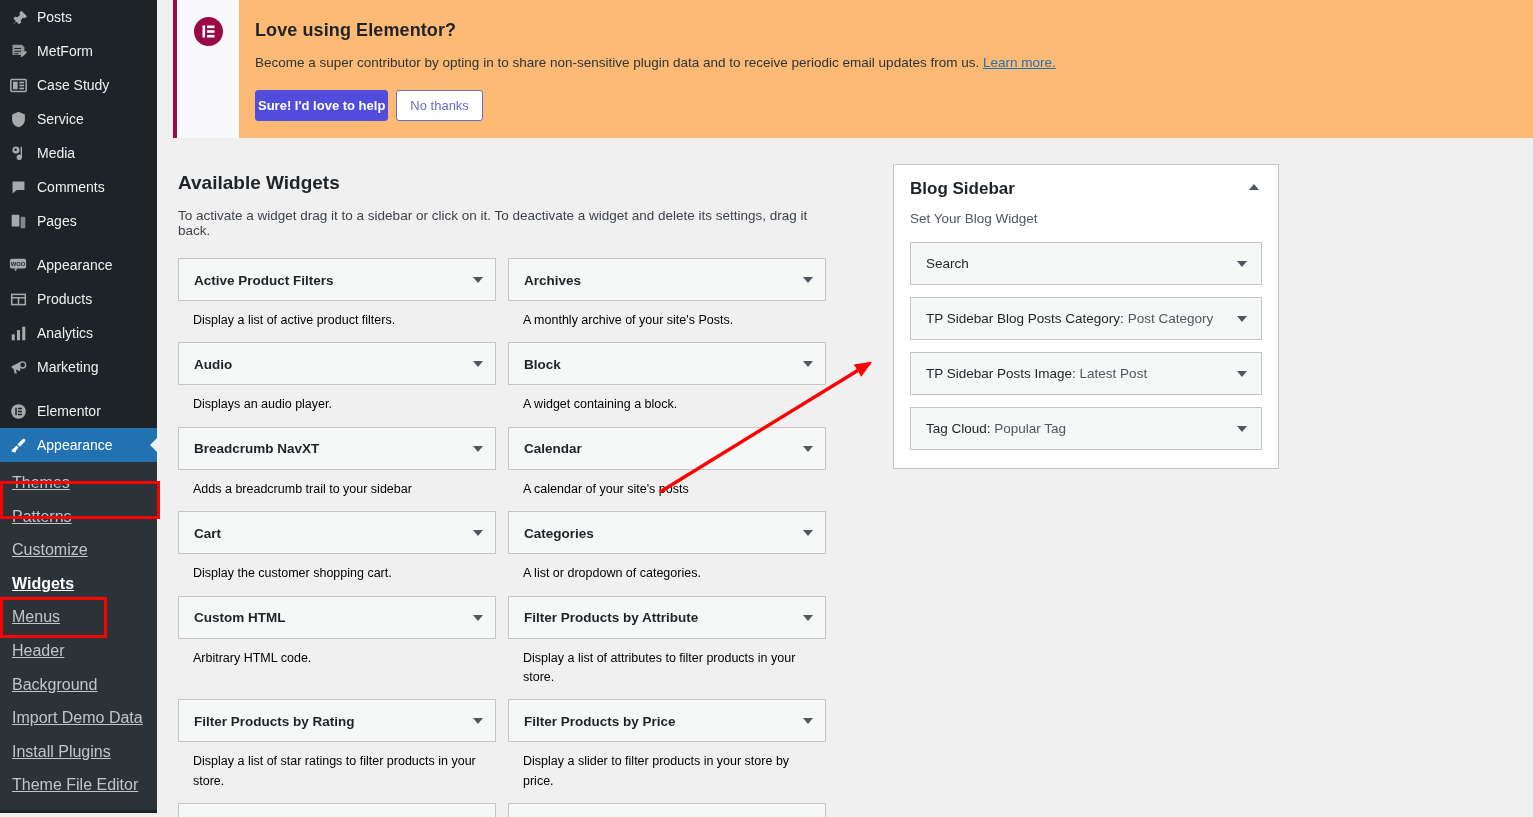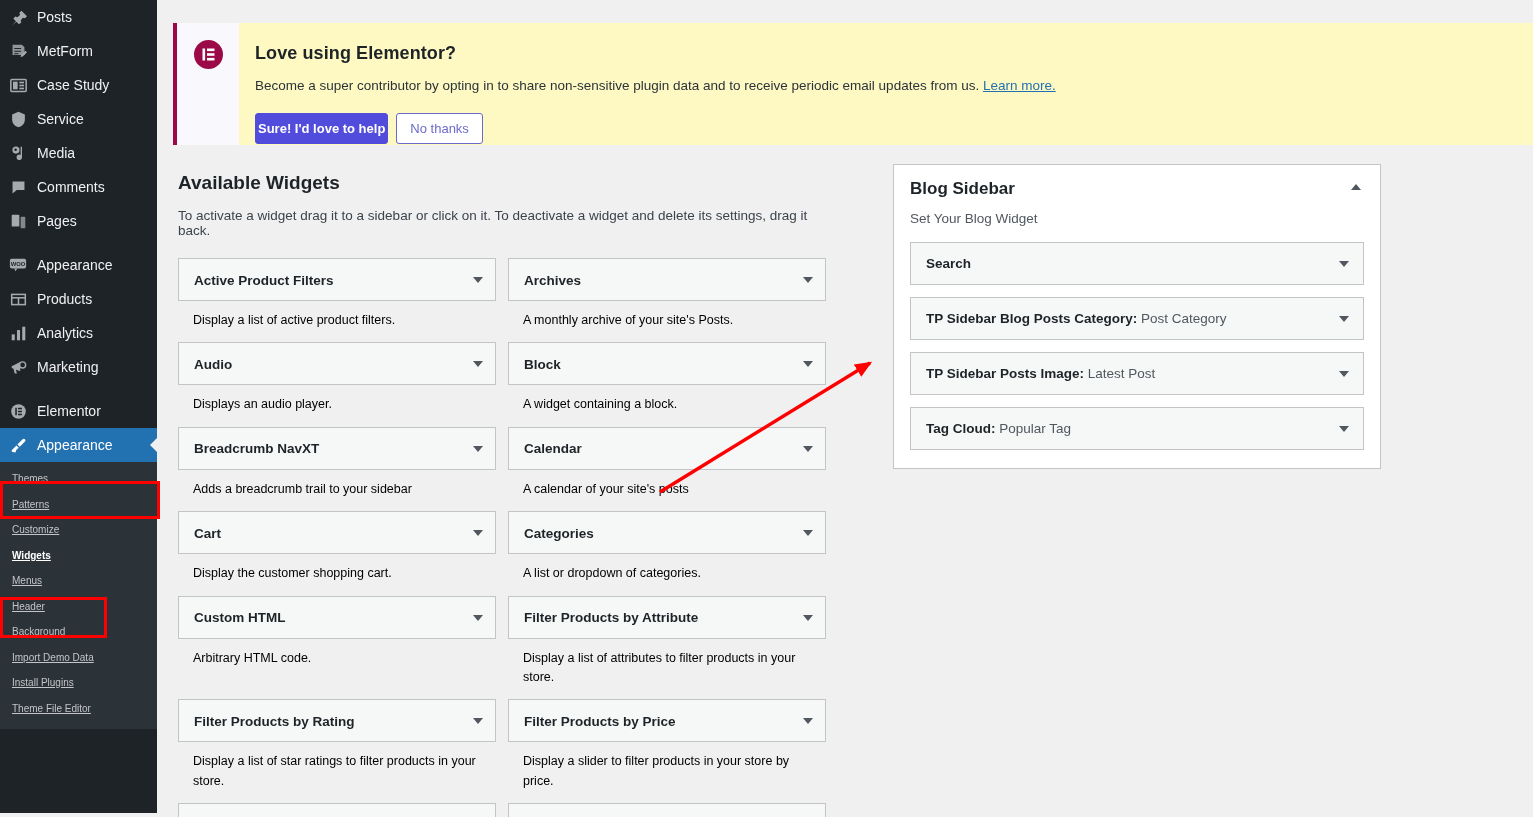--- a/index.html
+++ b/index.html
@@ -40,32 +40,31 @@
     width: 20px; height: 20px; flex: 0 0 20px;
     display: inline-flex; align-items: center; justify-content: center;
     color: #a7aaad;
   }
   .menu-item.current .ico { color: #fff; }
   .ico svg { display: block; }
 
   .submenu { padding: 4px 0 8px 0; background: #2c3338; }
   .submenu-item {
     display: block; padding: 6px 0 6px 12px;
-    color: #c3c4c7; font-size: 10px; line-height: 1.35;
+    color: #c3c4c7; font-size: 16px; line-height: 1.35;
   }
   .submenu-item.current { color: #fff; font-weight: bold; }
 
   
   .notice {
     position: absolute; left: 173px; top: 0;
-    width: 1360px; height: 122px;
-    background: #fef9c3;
+    width: 1360px; height: 138px;
+    background: #fdba74;
     border-left: 4px solid #9b0a46;
     display: flex;
-    margin-top: 23px;
   }
   .notice-iconcol {
     width: 62px; flex: 0 0 62px;
     background: #f9f9fd;
     padding-top: 17px;
     display: flex; justify-content: center; align-items: flex-start;
   }
   .e-badge {
     width: 29px; height: 29px; border-radius: 50%;
     background: #9b0a46;
@@ -130,38 +129,38 @@
     border-bottom: 6px solid #50575e;
   }
   .wdesc {
     font-size: 12.5px; color: #000000; line-height: 1.55;
     padding: 10px 14px 12px 15px; min-height: 40px;
   }
 
   
   .spanel {
     position: absolute; left: 893px; top: 164px;
-    width: 488px;
+    width: 386px;
     background: #fff; border: 1px solid #c3c4c7;
     padding: 14px 16px 18px 16px;
   }
   .spanel-head { display: flex; align-items: flex-start; }
   .spanel-title {
     flex: 1; font-size: 17px; font-weight: bold; color: #1d2327;
   }
   .spanel-toggle { padding: 5px 3px 0 0; cursor: pointer; }
   .spanel-desc { font-size: 13.5px; color: #50575e; margin: 12px 0 16px 0; }
   .sw-item {
     background: #f6f7f7; border: 1px solid #c3c4c7;
     height: 43px; display: flex; align-items: center;
     padding: 0 14px 0 15px; margin-bottom: 12px; cursor: pointer;
   }
   .sw-item:last-child { margin-bottom: 0; }
   .sw-name { flex: 1; font-size: 13.5px; color: #1d2327; }
-  .sw-name b { font-weight: bold; }
+  .sw-name b { font-weight: normal; }
   .sw-name span.inst { color: #50575e; font-weight: normal; }
 
   
   .anno { position: absolute; pointer-events: none; }
   .anno-box { border: 3px solid #ff0000; }
   svg.arrow-svg { position: absolute; left: 0; top: 0; width: 1533px; height: 817px; pointer-events: none; }
 </style>
 </head>
 <body>
 

